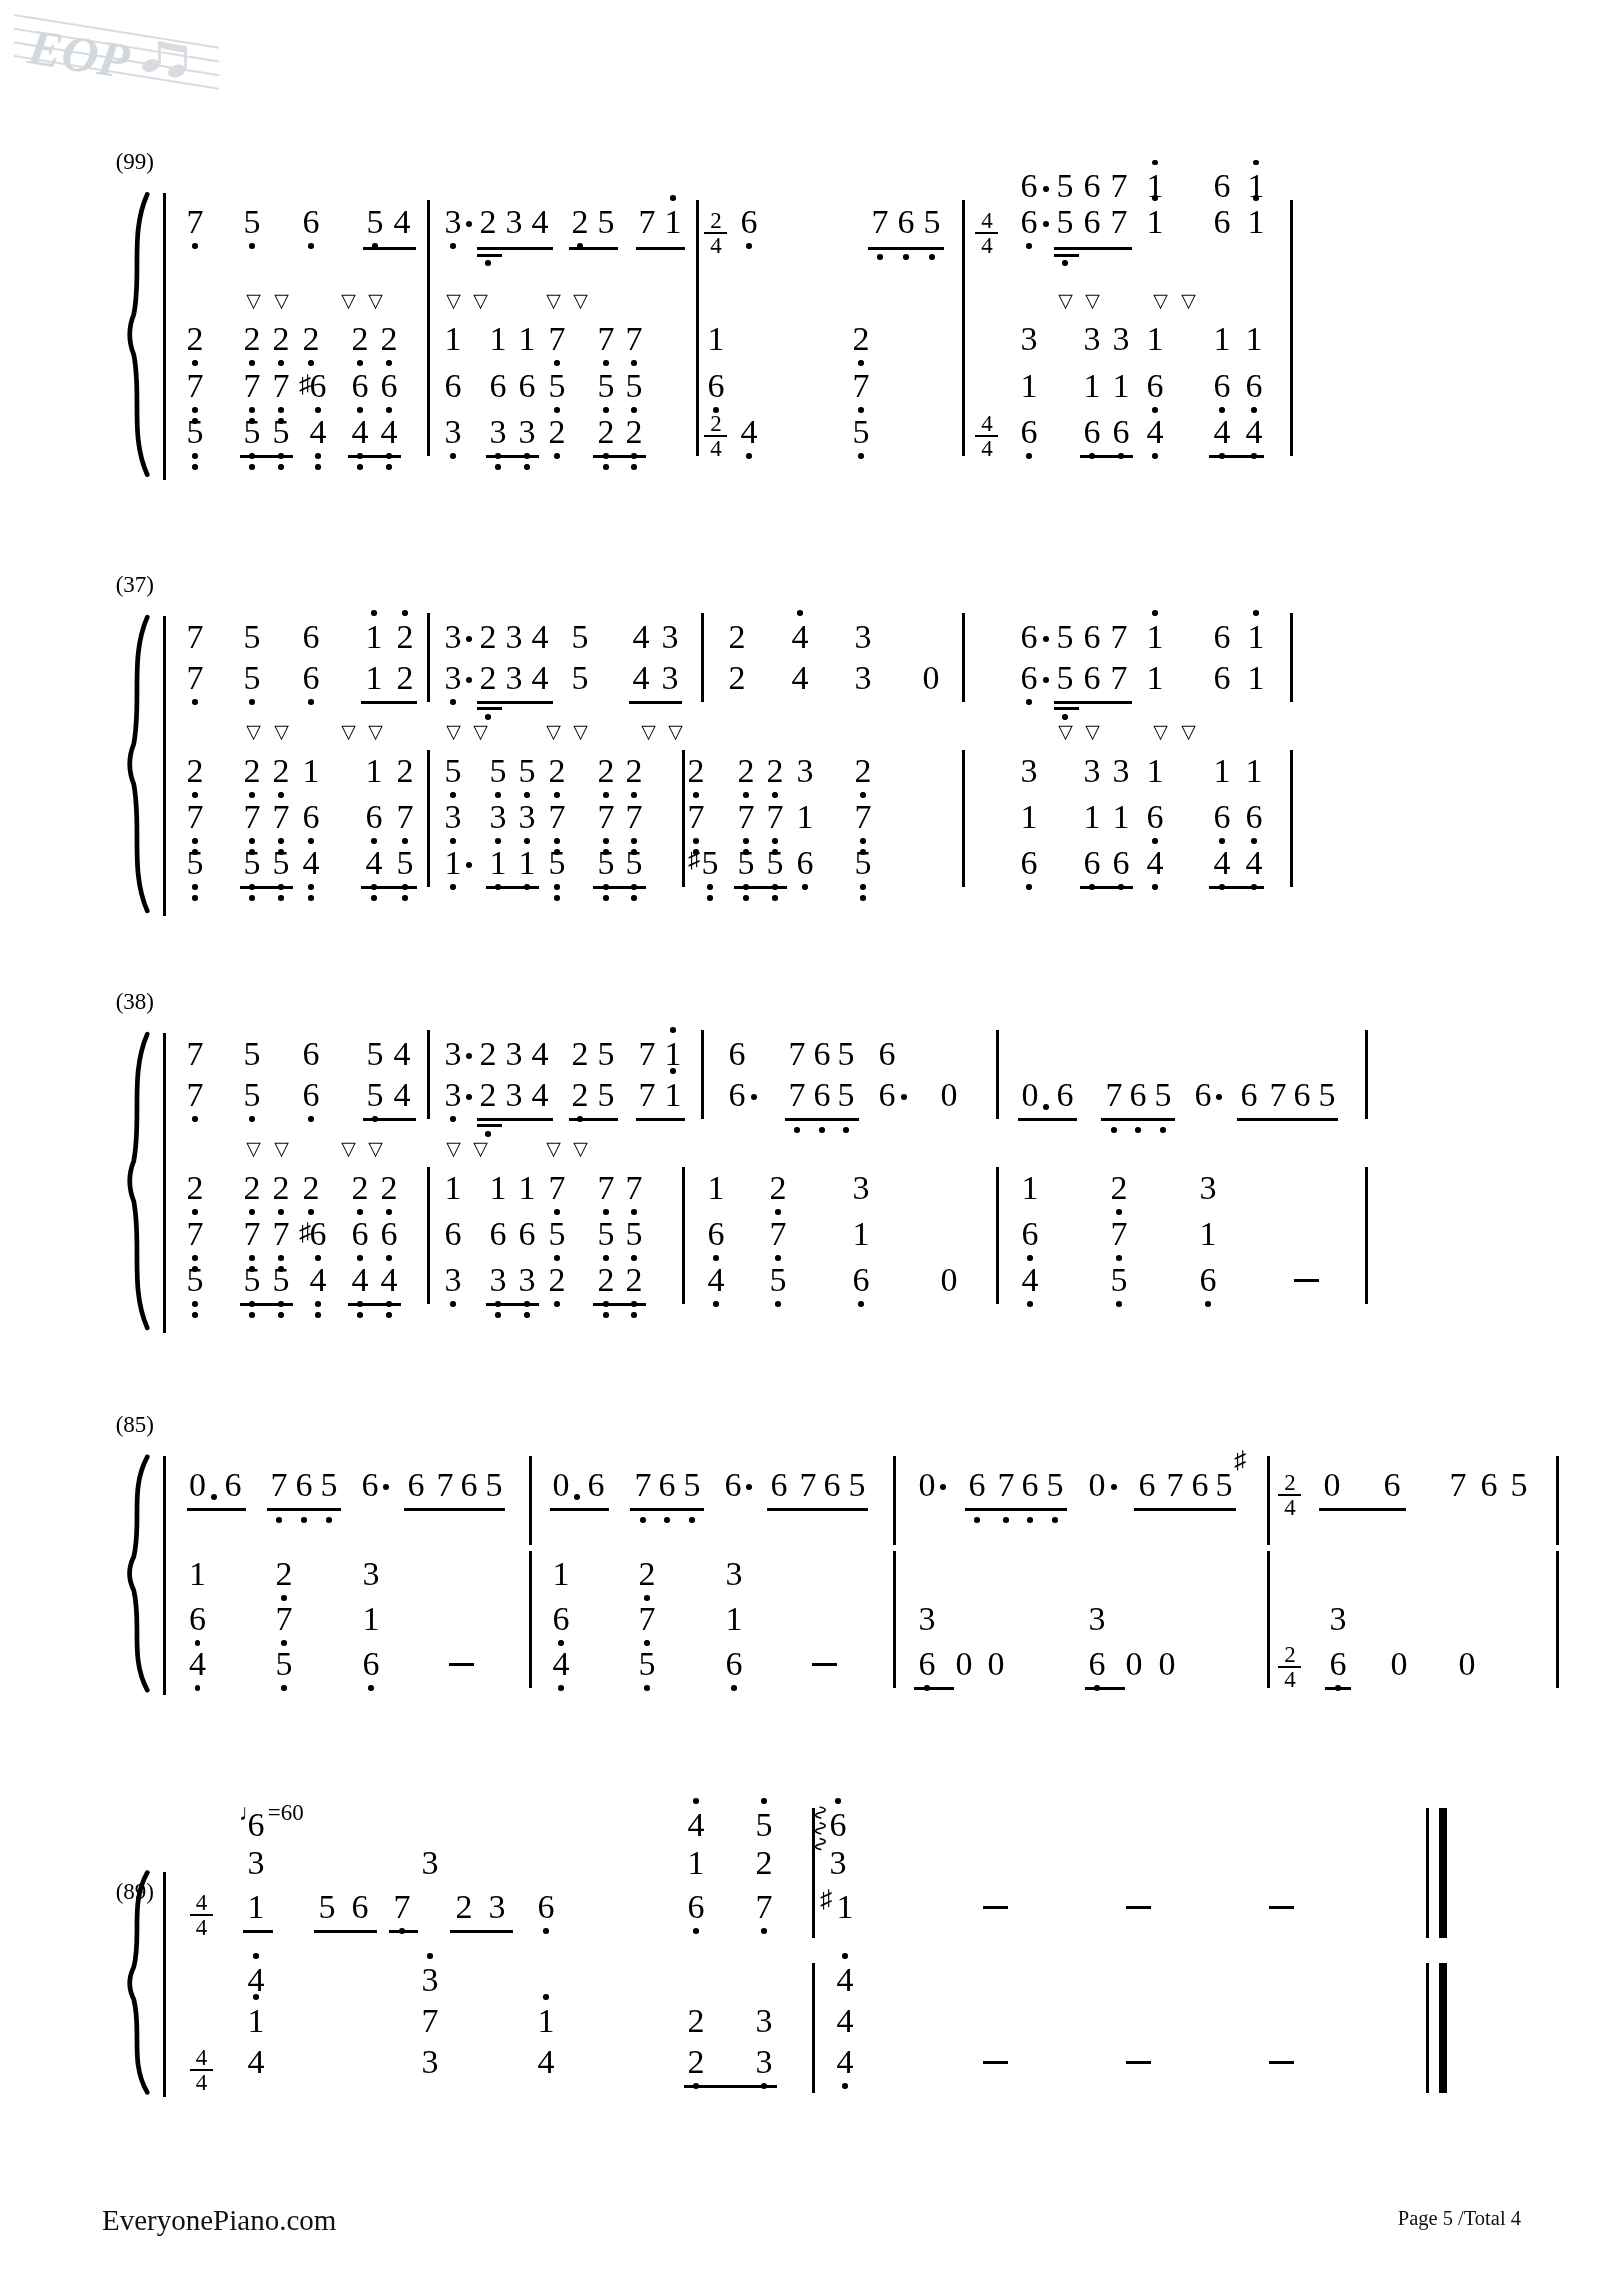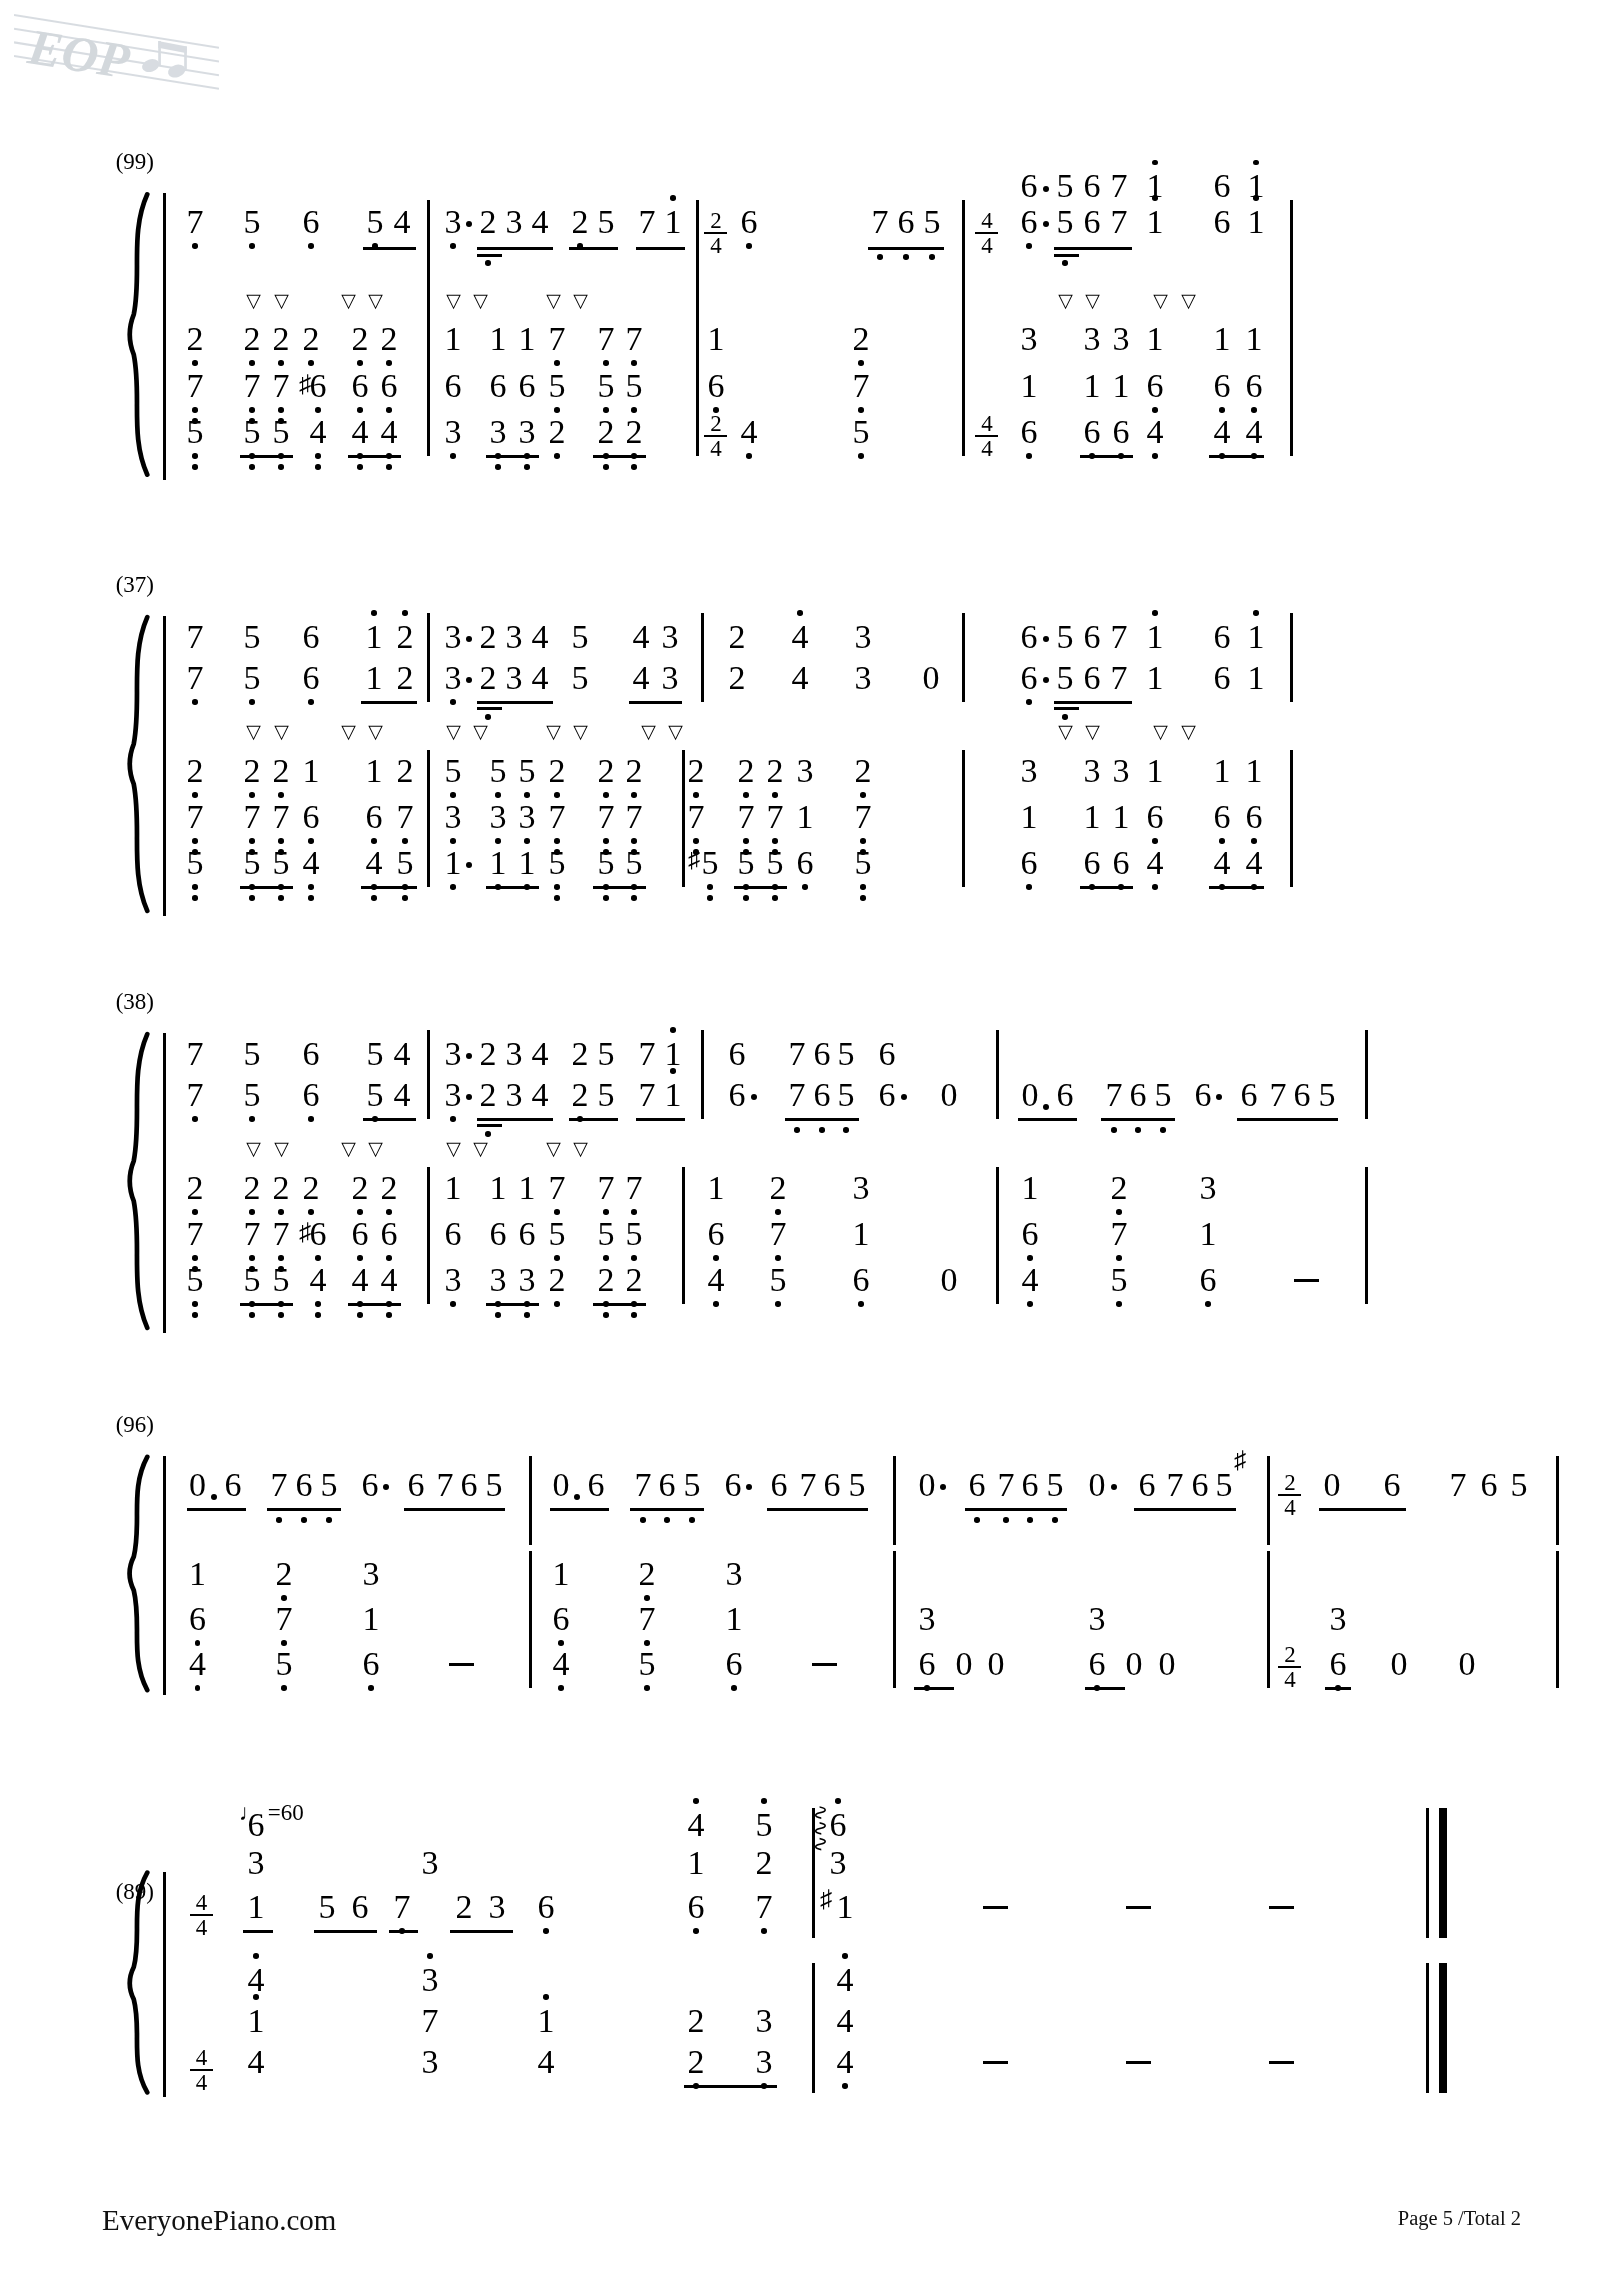--- a/index.html
+++ b/index.html
@@ -975,21 +975,21 @@
       <span class="n" style="left:942px;">5</span>
         <span class="dot-dn" style="left:942px; top:38px;"></span>
       <span class="n" style="left:1031px;">6</span>
         <span class="dot-dn" style="left:1031px; top:38px;"></span>
       <div class="dash" style="left:1117px; top:16.4px;"></div>
       <div class="barline" style="left:1188px; top:-96px; height:137px;"></div>
     </div>
   </div>
 
   <div class="system" style="top:1427px; height:287px;">
-    <div class="measure-num" style="left:13.7px; top:-15px;">(96)</div>
+    <div class="measure-num" style="left:13.7px; top:-15px;">(85)</div>
 
     <div class="brace" style="left:20.5px; top:27px;">
       <svg width="31" height="239" viewBox="0 0 46 350">
         <path d="M36 2 C10 50, 28 100, 16 150 C8 166, 8 184, 16 200 C28 250, 10 300, 36 348" stroke="#000" stroke-width="7" fill="none" stroke-linecap="round"></path>
       </svg>
     </div>
     <div class="leftbar" style="left:61px; top:29px; height:239px;"></div>
 
     <div class="row" style="left:75px; top:41px; width:1338px; height:48px;">
       <span class="n" style="left:20.5px;">0</span>
@@ -1236,16 +1236,16 @@
       <div class="dash" style="left:806px; top:16.4px;"></div>
       <div class="dash" style="left:949px; top:16.4px;"></div>
       <div class="dash" style="left:1092px; top:16.4px;"></div>
 
       <div class="barline" style="left:1249px; top:-82px; height:130px;"></div>
       <div class="barline thick" style="left:1262px; top:-82px; height:130px;"></div>
     </div>
   </div>
 
   <div class="footer-left">EveryonePiano.com</div>
-  <div class="footer-right">Page 5 /Total 2</div>
+  <div class="footer-right">Page 5 /Total 4</div>
 
 </div>
 
 
 </body></html>

